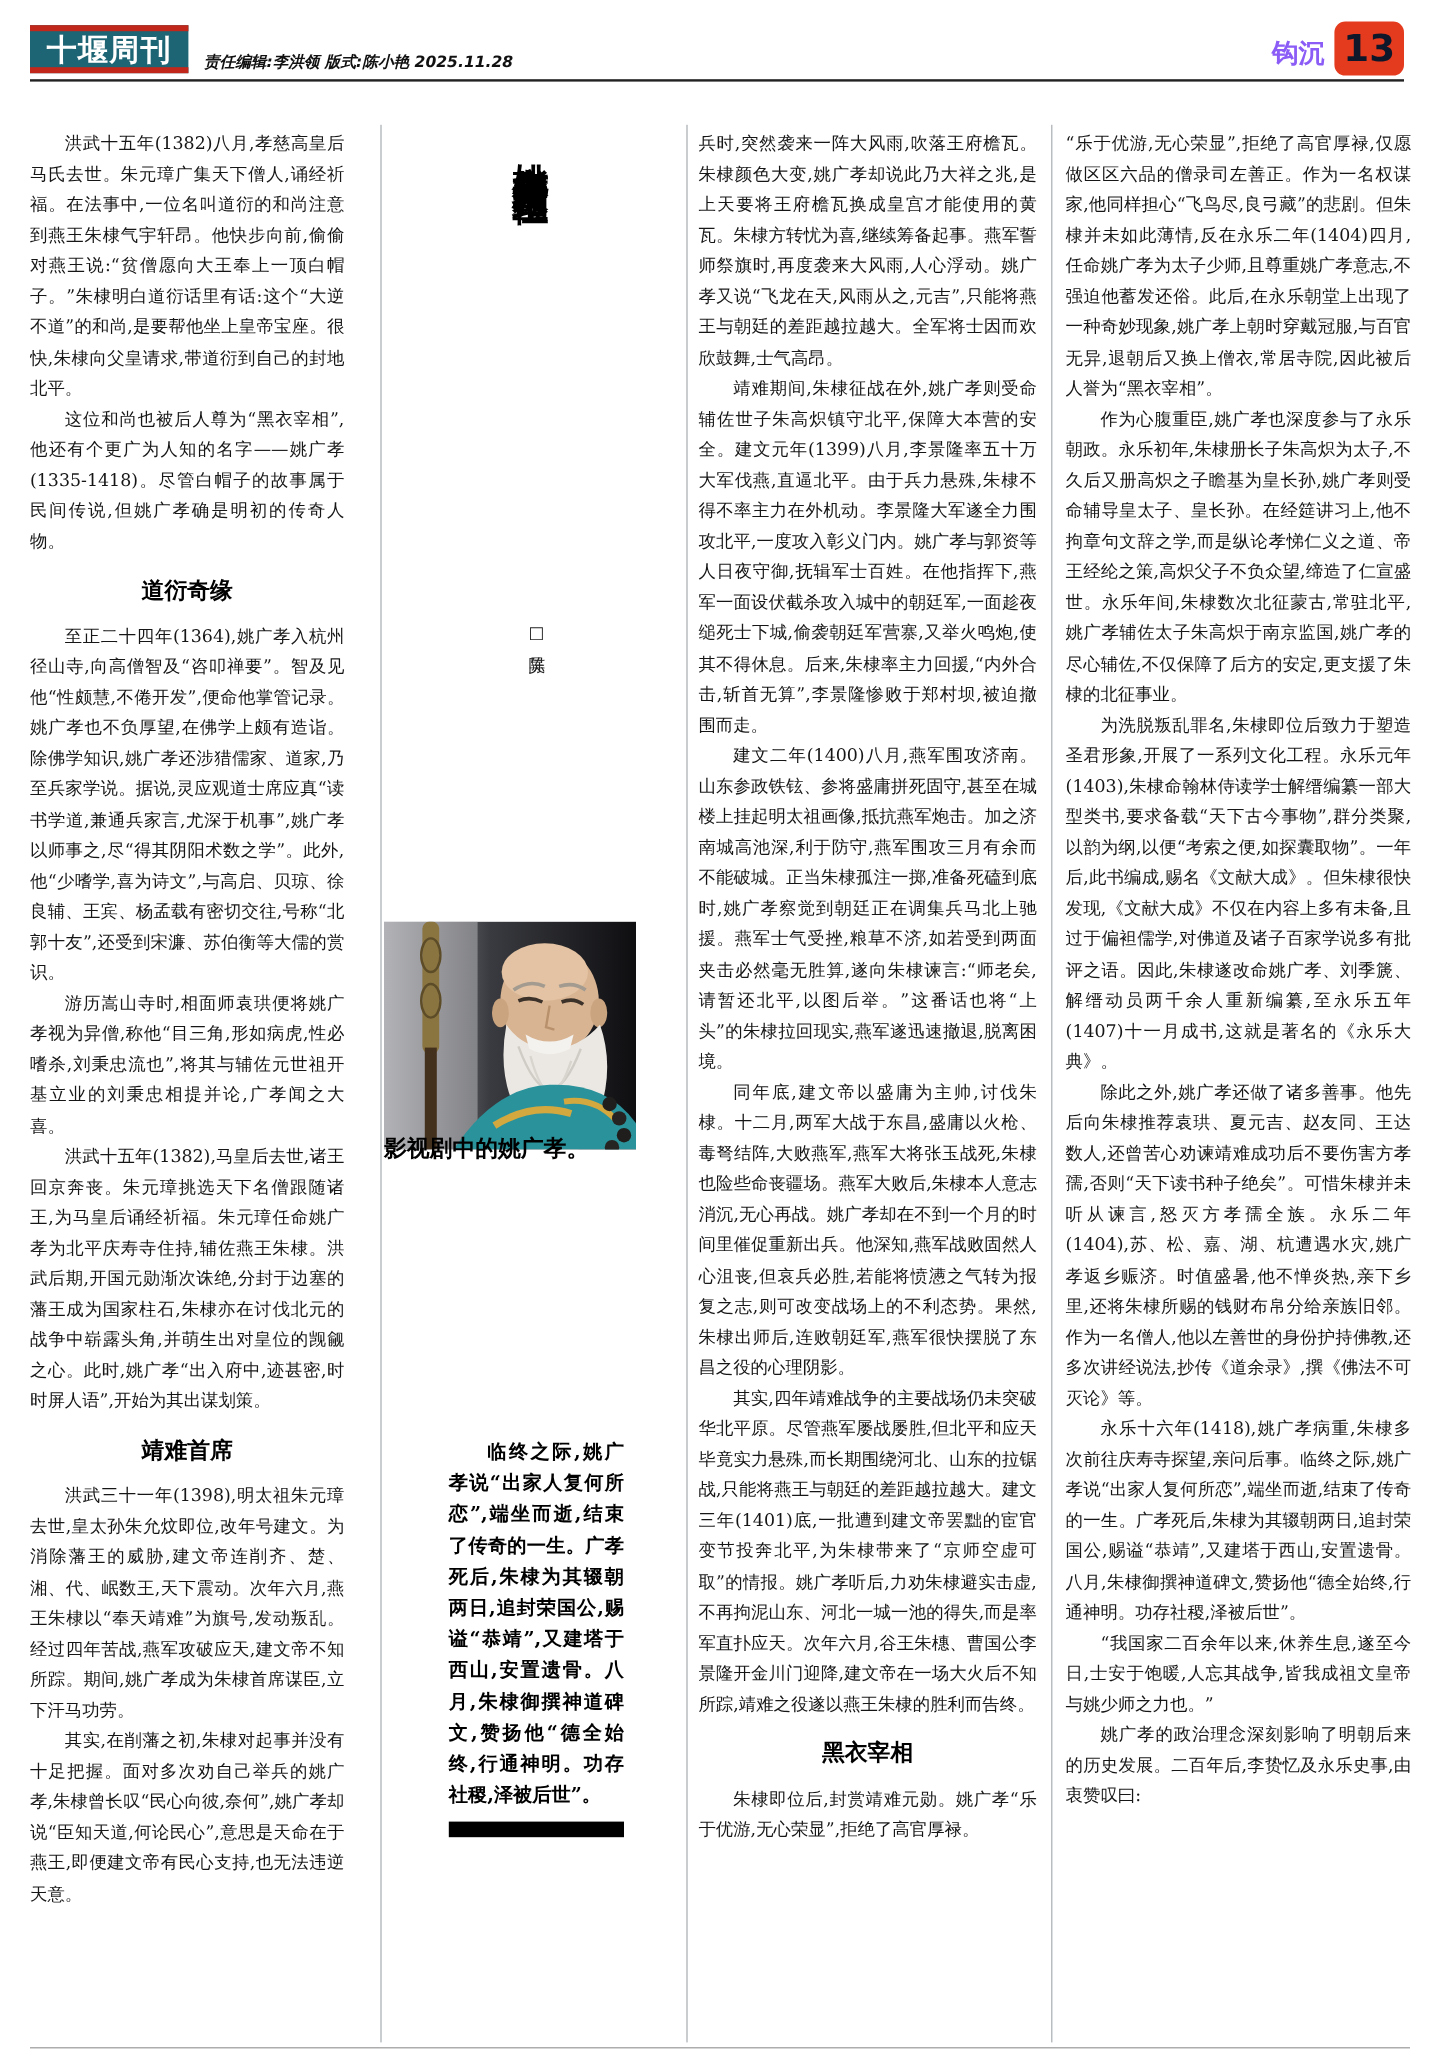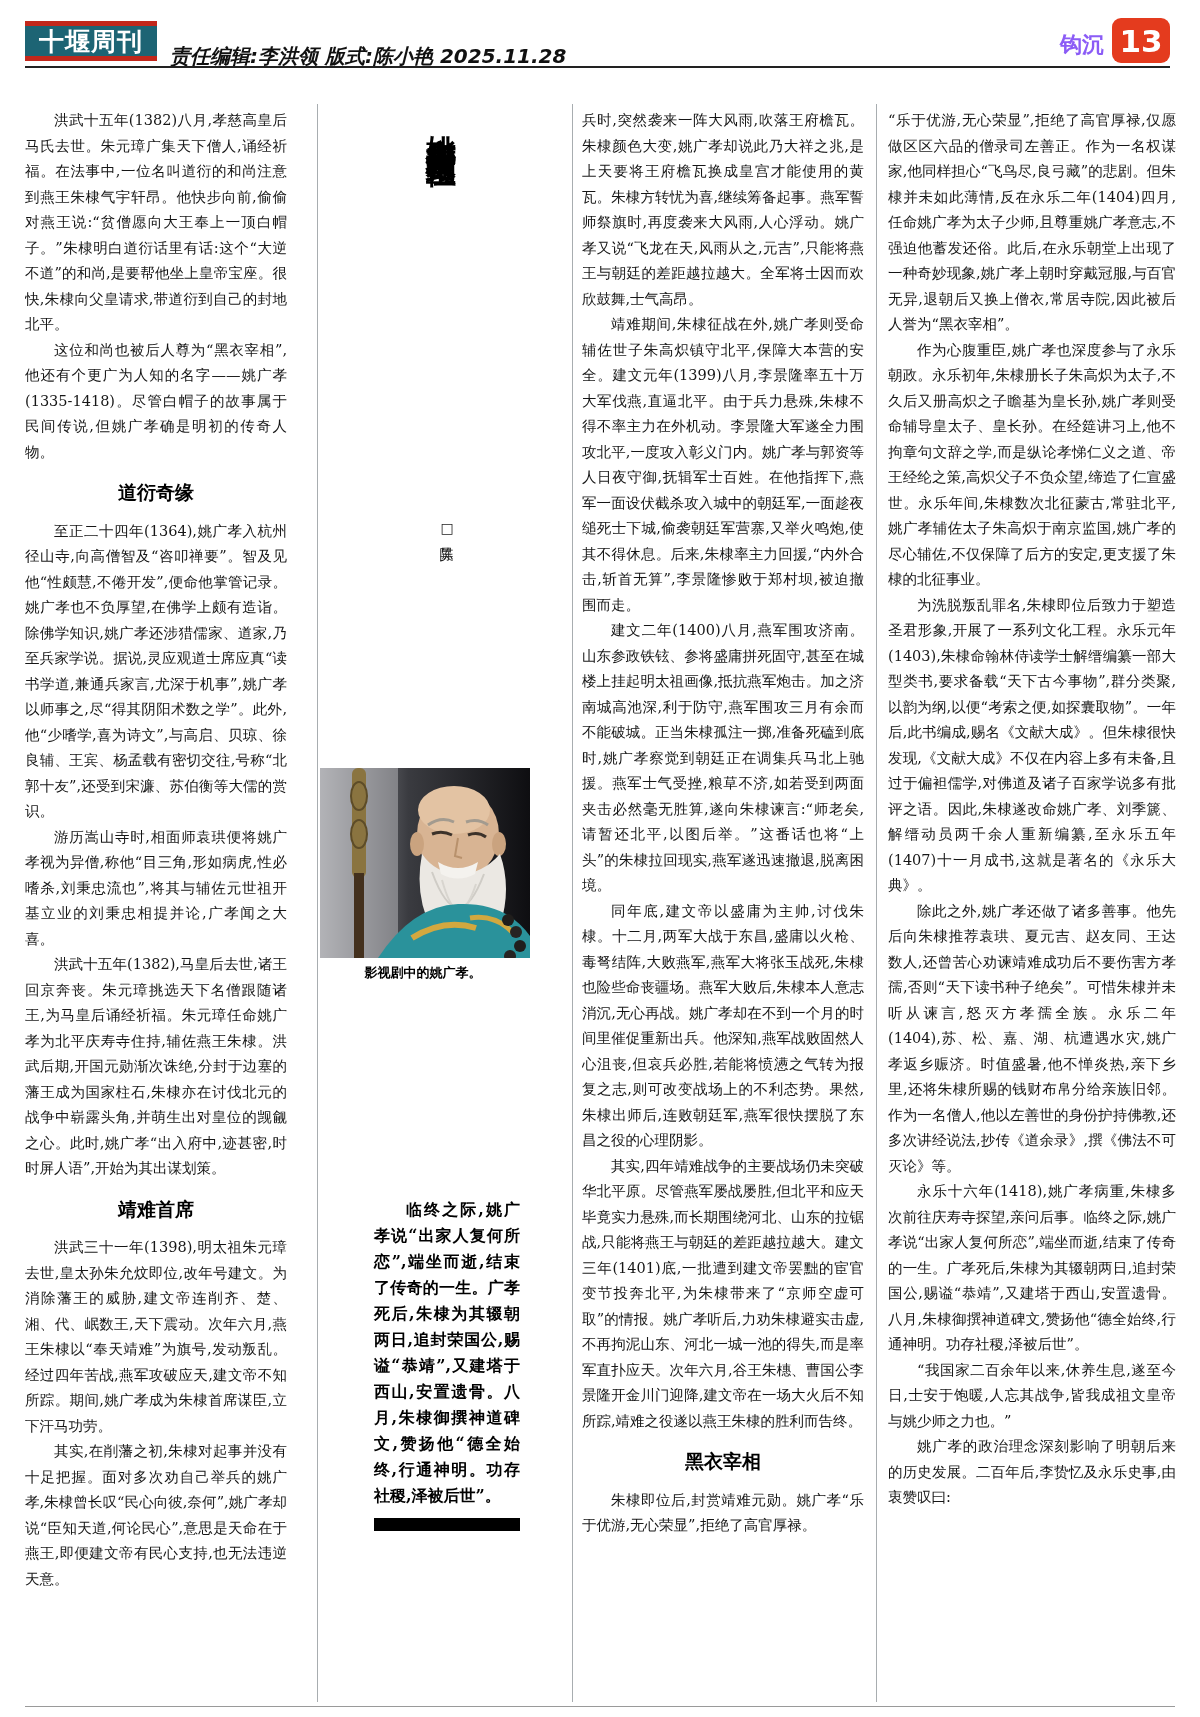--- a/index.html
+++ b/index.html
@@ -5,25 +5,25 @@
   html,body{margin:0;padding:0;background:#e9e9e9;}
   .page{position:relative;width:1200px;height:1717px;background:#ffffff;margin:0 auto;
         font-family:"DejaVu Serif","Liberation Serif",serif;color:#141414;overflow:hidden;}
   
   .masthead{position:absolute;left:25px;top:21px;width:132px;height:40px;background:#1d6474;
             display:flex;align-items:center;justify-content:center;
             border-top:5px solid #c2271b;border-bottom:5px solid #c2271b;box-sizing:border-box;}
   .masthead span{color:#fff;font-weight:bold;font-size:25px;letter-spacing:1px;
             font-family:Liberation Sans, sans-serif;}
   .editor-line{position:absolute;left:170px;top:43px;font-family:"DejaVu Sans","Liberation Sans",sans-serif;
-            font-size:20px;font-weight:bold;font-style:italic;color:#111;}
+            font-size:13px;font-weight:bold;font-style:italic;color:#111;}
   .section-name{position:absolute;left:1060px;top:30px;font-family:"DejaVu Sans","Liberation Sans",sans-serif;
             font-size:22px;font-weight:bold;color:#8b5cf6;}
   .page-num{position:absolute;left:1112px;top:18px;width:58px;height:45px;background:#e43b1e;border-radius:9px;
-            color:#ffffff;font-family:"DejaVu Sans","Liberation Sans",sans-serif;font-size:31px;font-weight:bold;
+            color:#0f172a;font-family:"DejaVu Sans","Liberation Sans",sans-serif;font-size:31px;font-weight:bold;
             display:flex;align-items:center;justify-content:center;}
   .header-rule{position:absolute;left:25px;top:66px;width:1145px;height:2px;background:#222;}
   .bottom-rule{position:absolute;left:25px;top:1706px;width:1150px;height:1px;background:#9a9a9a;}
   
   .vline{position:absolute;top:104px;height:1598px;width:1px;background:#a8adb0;}
   .vl-a{left:317px;} .vl-b{left:572px;} .vl-c{left:876px;}
   
   .col{position:absolute;top:108px;height:1594px;overflow:hidden;text-align:justify;
        font-size:14.5px;line-height:25.5px;color:#161616;}
   .col1{left:25px;width:262px;}
@@ -34,22 +34,22 @@
   .col h3.sec{font-family:"DejaVu Sans","Liberation Sans",sans-serif;font-size:19px;font-weight:bold;
        text-align:center;margin:15px 0 13px 0;color:#000;}
   
   .vtitle{position:absolute;left:420px;top:112px;height:380px;writing-mode:vertical-rl;
        font-size:30px;font-weight:bold;letter-spacing:2px;color:#000;
        font-family:"DejaVu Serif","Liberation Serif",serif;}
   .vauthor{position:absolute;left:438px;top:520px;height:90px;writing-mode:vertical-rl;
        font-size:14px;color:#222;}
   .photo{position:absolute;left:320px;top:768px;width:210px;height:190px;}
   .photo svg{display:block;width:210px;height:190px;}
-  .caption{position:absolute;left:320px;top:964px;width:206px;text-align:center;
-       font-family:"DejaVu Sans","Liberation Sans",sans-serif;font-size:13px;font-weight:bold;color:#000;}
+  .caption{position:absolute;left:320px;top:944px;width:206px;text-align:left;
+       font-family:"DejaVu Sans","Liberation Sans",sans-serif;font-size:19px;font-weight:bold;color:#000;}
   .pullquote{position:absolute;left:374px;top:1197px;width:146px;font-size:16px;font-weight:bold;
        line-height:26px;text-align:justify;color:#000;}
   .pullquote p{margin:0;text-indent:2em;}
   .quote-bar{position:absolute;left:374px;top:1518px;width:146px;height:13px;background:#000;}
 </style>
 </head>
 <body>
 
 <div class="page">
 

